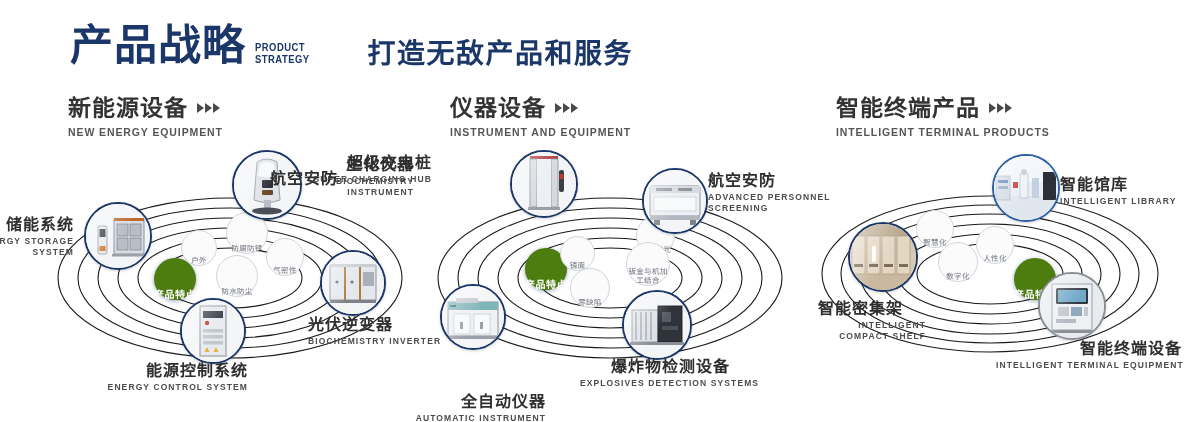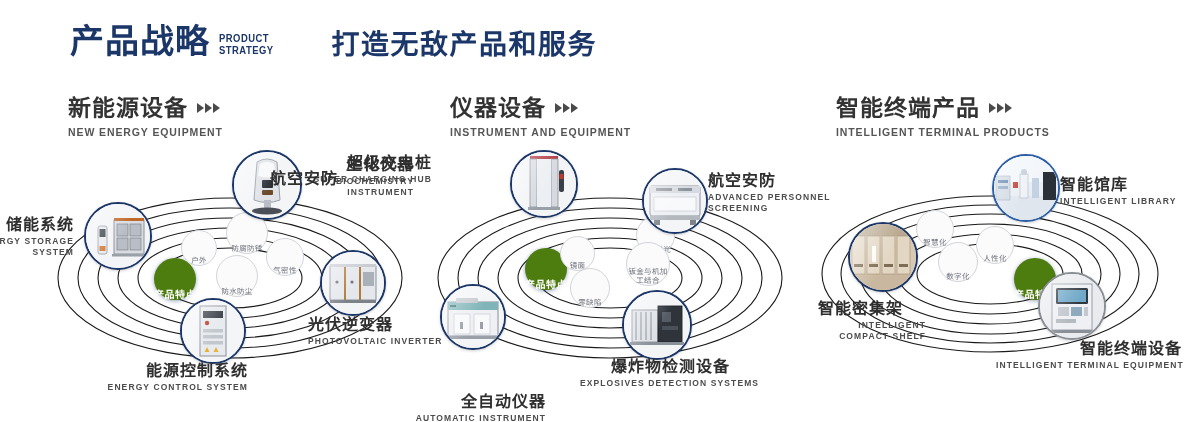--- a/index.html
+++ b/index.html
@@ -10,21 +10,21 @@
     font-family:"Liberation Sans","DejaVu Sans",sans-serif;
     overflow:hidden;
     position:relative;
     color:#2b2b2b;
   }
   .page{position:relative;width:1200px;height:422px;}
 
   
   .header{position:absolute;left:70px;top:24px;display:flex;align-items:flex-end;}
   .hdr-cn{
-    font-size:34px;font-weight:bold;color:#1b3668;letter-spacing:1px;
+    font-size:43px;font-weight:bold;color:#1b3668;letter-spacing:1px;
     line-height:1;font-family:"Liberation Sans","DejaVu Sans",sans-serif;
   }
   .hdr-en{
     margin-left:9px;margin-bottom:2px;
     color:#1b3668;font-weight:bold;font-size:11.5px;line-height:11.5px;
     letter-spacing:0.6px;
     transform:scaleX(.82);transform-origin:left bottom;
   }
   .hdr-en div{white-space:nowrap;}
   .hdr-sub{
@@ -218,21 +218,21 @@
         <line x1="38" y1="15" x2="38" y2="48" stroke="#b07a3a" stroke-width="2"></line>
         <rect x="41" y="20" width="11" height="14" fill="#aab0b8"></rect>
         <circle cx="15" cy="30" r="1.6" fill="#6b7079"></circle>
         <circle cx="30" cy="30" r="1.6" fill="#6b7079"></circle>
         <rect x="8" y="48" width="46" height="3" fill="#7d828a"></rect>
       </svg>
       <div class="shine"></div>
     </div>
     <div class="cap" style="left:278px;top:166px;width:150px;">
       <div class="cn">光伏逆变器</div>
-      <div class="en">PHOTOVOLTAIC INVERTER</div>
+      <div class="en">BIOCHEMISTRY INVERTER</div>
     </div>
 
     <div class="node" style="left:150px;top:148px;width:62px;height:62px;">
       <svg class="art" viewBox="0 0 62 62">
         <rect x="0" y="0" width="62" height="62" fill="#f4f5f7"></rect>
         <rect x="18" y="6" width="26" height="50" fill="#e7eaee" stroke="#8b9099" stroke-width="1"></rect>
         <rect x="21" y="11" width="20" height="7" fill="#3a3f48"></rect>
         <circle cx="25" cy="23" r="2.2" fill="#c0392b"></circle>
         <rect x="21" y="29" width="20" height="3.5" fill="#c2c7cd"></rect>
         <rect x="21" y="35" width="20" height="3.5" fill="#c2c7cd"></rect>

